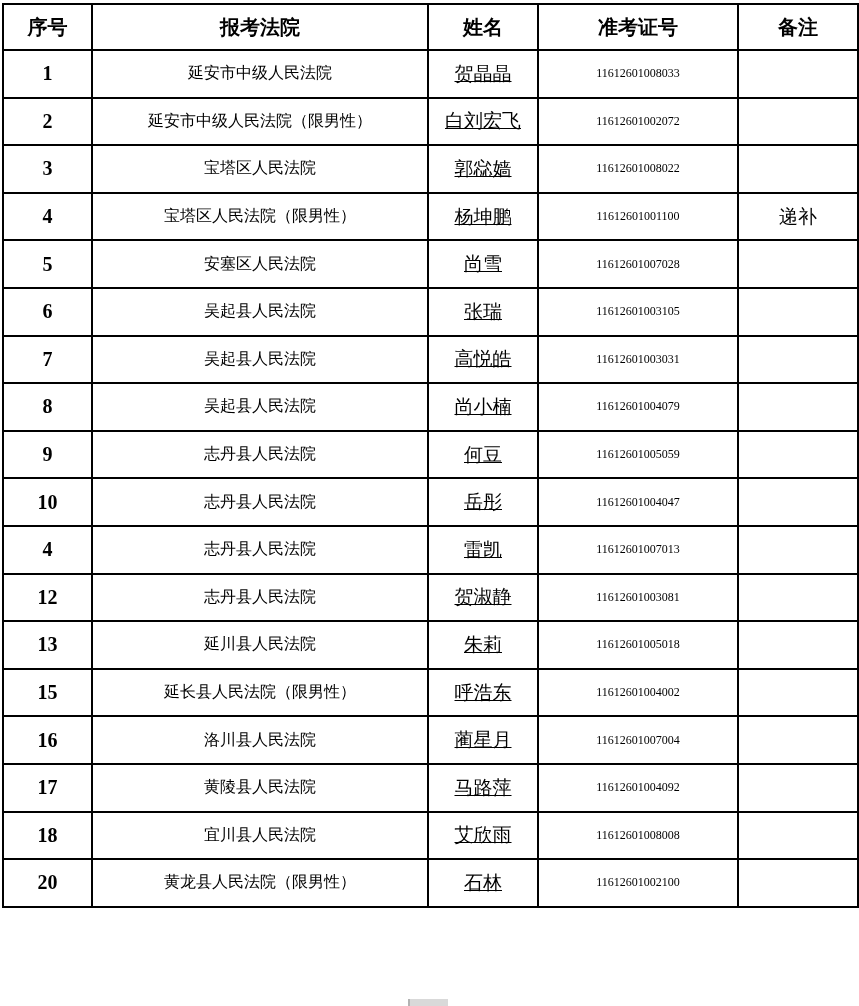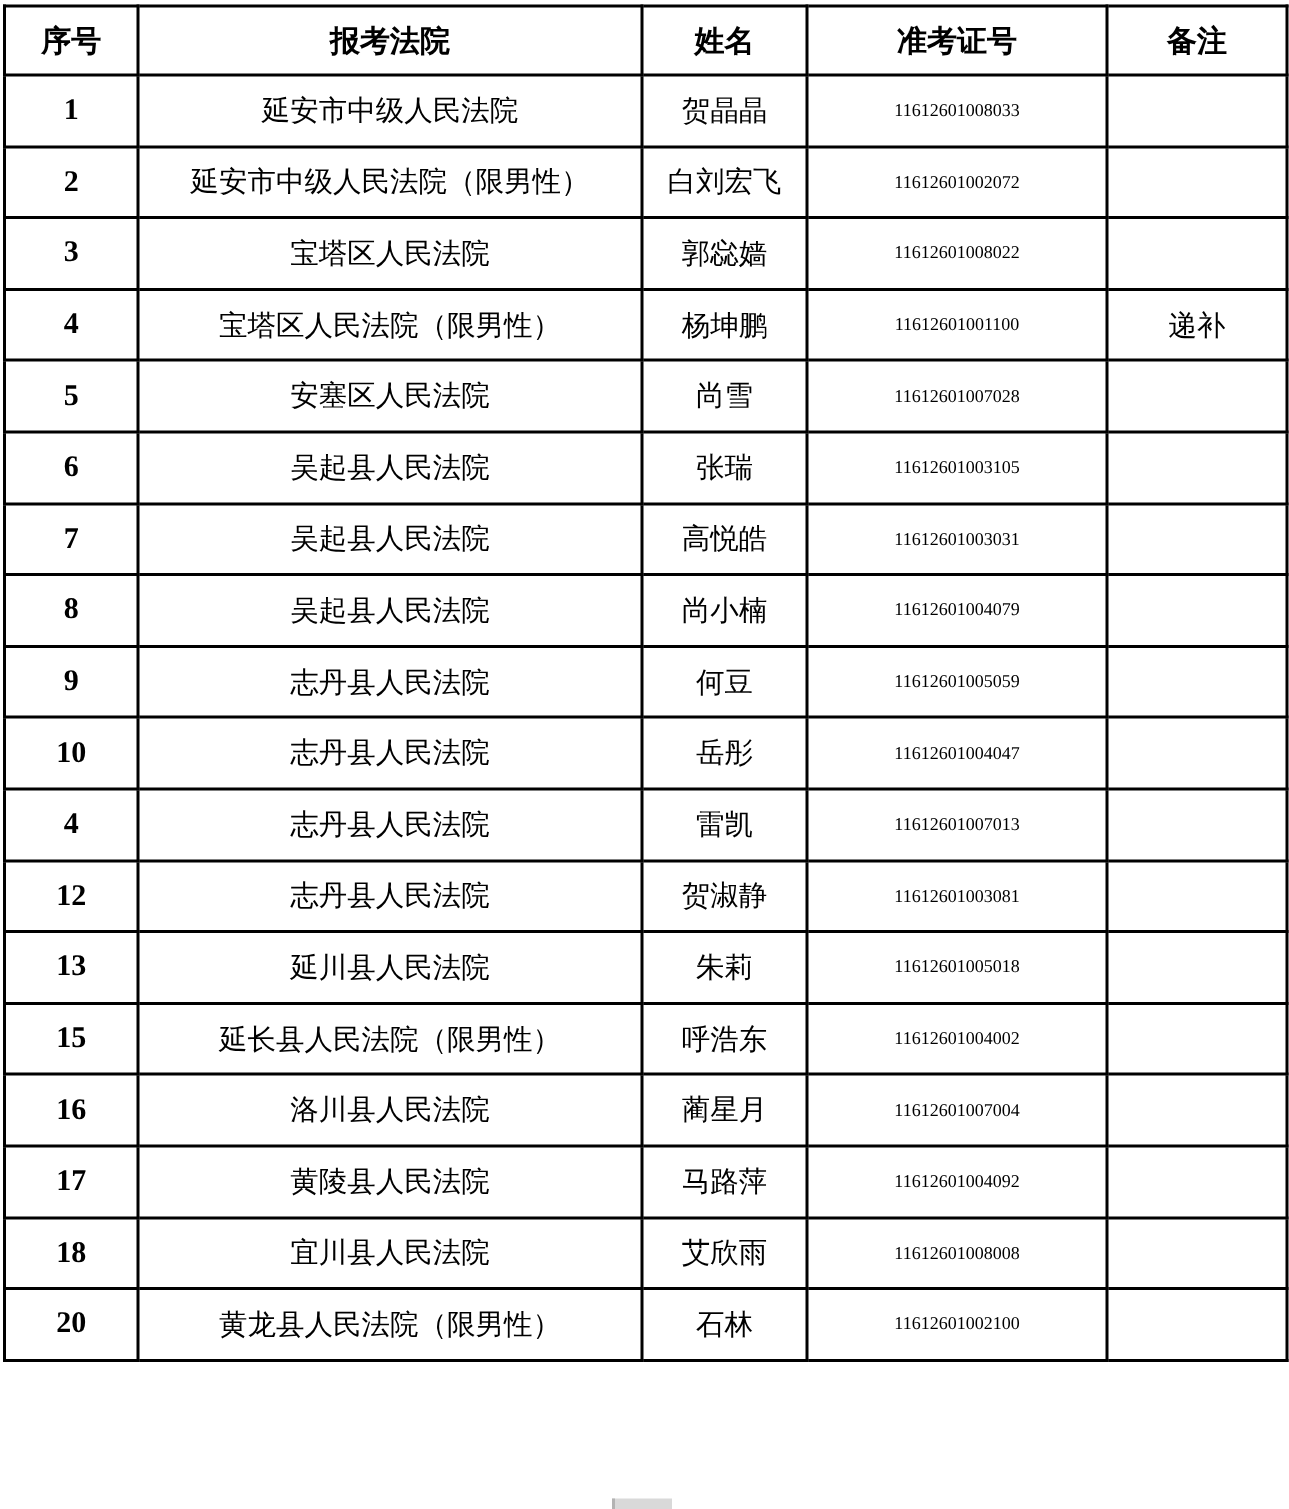--- a/index.html
+++ b/index.html
@@ -41,24 +41,25 @@
   }
   thead th {
     font-size: 20px;
     font-weight: bold;
   }
   td.seq {
     font-size: 20px;
     font-weight: bold;
   }
   td.court {
-    font-size: 19px;
+    font-size: 16px;
   }
   td.name {
     font-size: 19px;
+    text-decoration: underline;
   }
   td.ticket {
     font-size: 12px;
   }
   td.remark {
     font-size: 19px;
   }
   .scroll-artifact {
     position: absolute;
     left: 408px;

